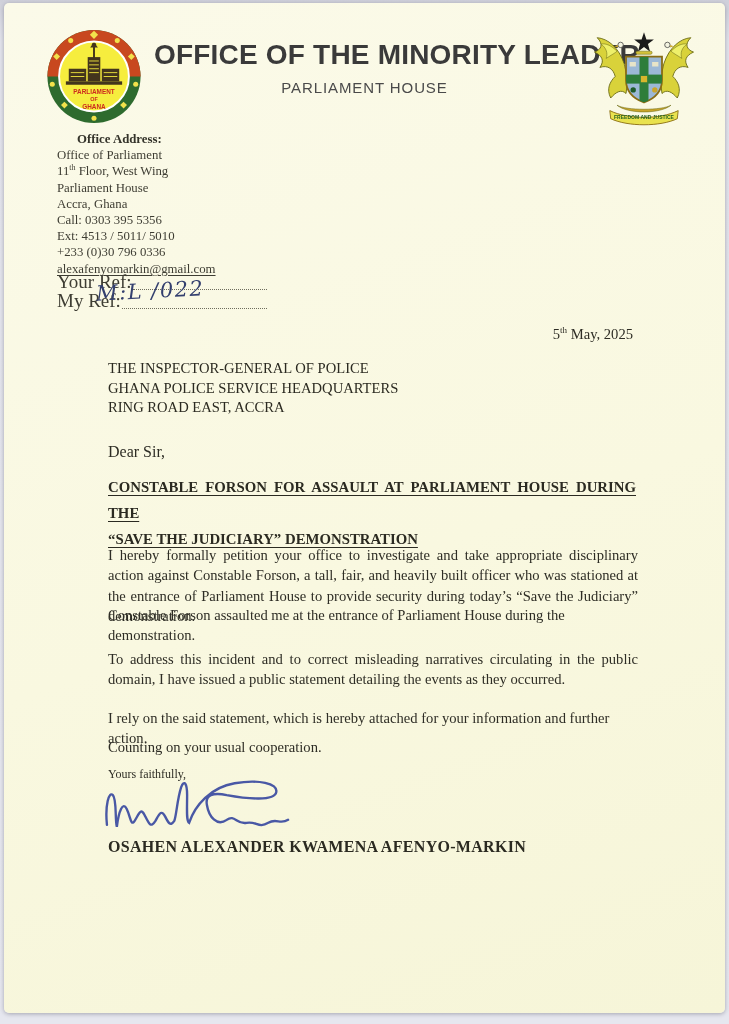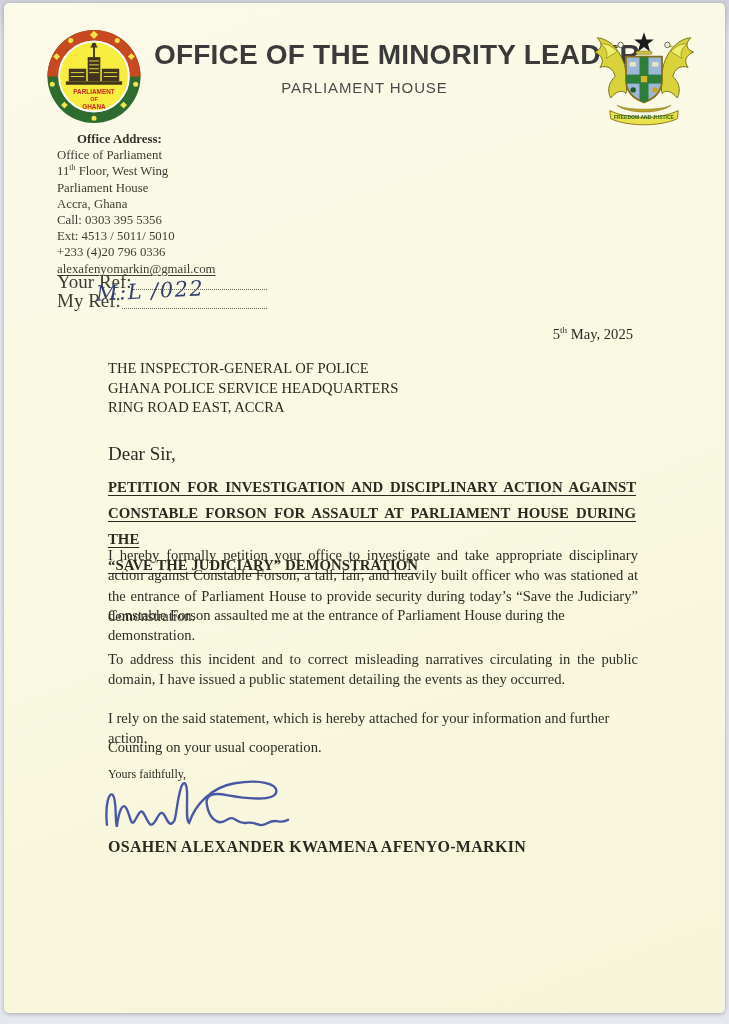--- a/index.html
+++ b/index.html
@@ -31,21 +31,21 @@
   .refrow .lbl{white-space:nowrap;}
   .refrow .dots{flex:1;border-bottom:1.6px dotted #6e6d5e;margin:0 2px 3px 1px;}
   .handref{position:absolute;left:92px;top:276px;font-family:"DejaVu Serif",serif;
            font-style:italic;font-size:21px;color:#333f6e;transform:rotate(-3deg);
            letter-spacing:1.5px;white-space:nowrap;}
 
   
   .date{position:absolute;right:92px;top:323px;font-size:14.6px;color:#2e2d25;}
   .recipient{position:absolute;left:104px;top:356px;font-weight:400;font-size:14.6px;
              line-height:19.6px;color:#2b2a21;}
-  .salutation{position:absolute;left:104px;top:440px;font-size:19px;color:#2e2d25;}
+  .salutation{position:absolute;left:104px;top:440px;font-size:16px;color:#2e2d25;}
   .subject{position:absolute;left:104px;top:471px;width:528px;font-weight:700;
            font-size:14.8px;line-height:26px;color:#2b2a21;}
   .subject span{display:block;text-decoration:underline;text-decoration-thickness:1.4px;
                 text-underline-offset:3px;}
   .subject .just{text-align:justify;text-align-last:justify;}
   .para{position:absolute;left:104px;width:530px;font-size:14.6px;line-height:20.4px;
         color:#2e2d25;}
   .just-p{text-align:justify;}
   .p1{top:542px;} .p2{top:602px;} .p3{top:646px;} .p4{top:705px;} .p5{top:734px;}
   .valediction{position:absolute;left:104px;top:764px;font-size:12px;color:#2e2d25;}
@@ -142,21 +142,21 @@
     </svg>
 
     <div class="addr">
       <div class="hd">Office Address:</div>
       <div>Office of Parliament</div>
       <div><span>11</span><sup>th</sup><span> Floor, West Wing</span></div>
       <div>Parliament House</div>
       <div>Accra, Ghana</div>
       <div>Call: 0303 395 5356</div>
       <div>Ext: 4513 / 5011/ 5010</div>
-      <div>+233 (4)20 796 0336</div>
+      <div>+233 (0)30 796 0336</div>
       <div class="email">alexafenyomarkin@gmail.com</div>
     </div>
 
     <div class="refs">
       <div class="refrow">
         <span class="lbl">Your Ref:</span>
         <span class="dots"></span>
       </div>
       <div class="refrow">
         <span class="lbl">My Ref:</span>
@@ -169,21 +169,20 @@
 
     <div class="recipient">
       <div>THE INSPECTOR-GENERAL OF POLICE</div>
       <div>GHANA POLICE SERVICE HEADQUARTERS</div>
       <div>RING ROAD EAST, ACCRA</div>
     </div>
 
     <div class="salutation">Dear Sir,</div>
 
     <div class="subject">
-      <span class="just">PETITION FOR INVESTIGATION AND DISCIPLINARY ACTION AGAINST</span>
       <span class="just">CONSTABLE FORSON FOR ASSAULT AT PARLIAMENT HOUSE DURING THE</span>
       <span>“SAVE THE JUDICIARY” DEMONSTRATION</span>
     </div>
 
     <div class="para p1 just-p">I hereby formally petition your office to investigate and take appropriate disciplinary action against Constable Forson, a tall, fair, and heavily built officer who was stationed at the entrance of Parliament House to provide security during today’s “Save the Judiciary” demonstration.</div>
     <div class="para p2">Constable Forson assaulted me at the entrance of Parliament House during the demonstration.</div>
     <div class="para p4">I rely on the said statement, which is hereby attached for your information and further action.</div>
     <div class="para p3 just-p">To address this incident and to correct misleading narratives circulating in the public domain, I have issued a public statement detailing the events as they occurred.</div>
     <div class="para p5">Counting on your usual cooperation.</div>
 

